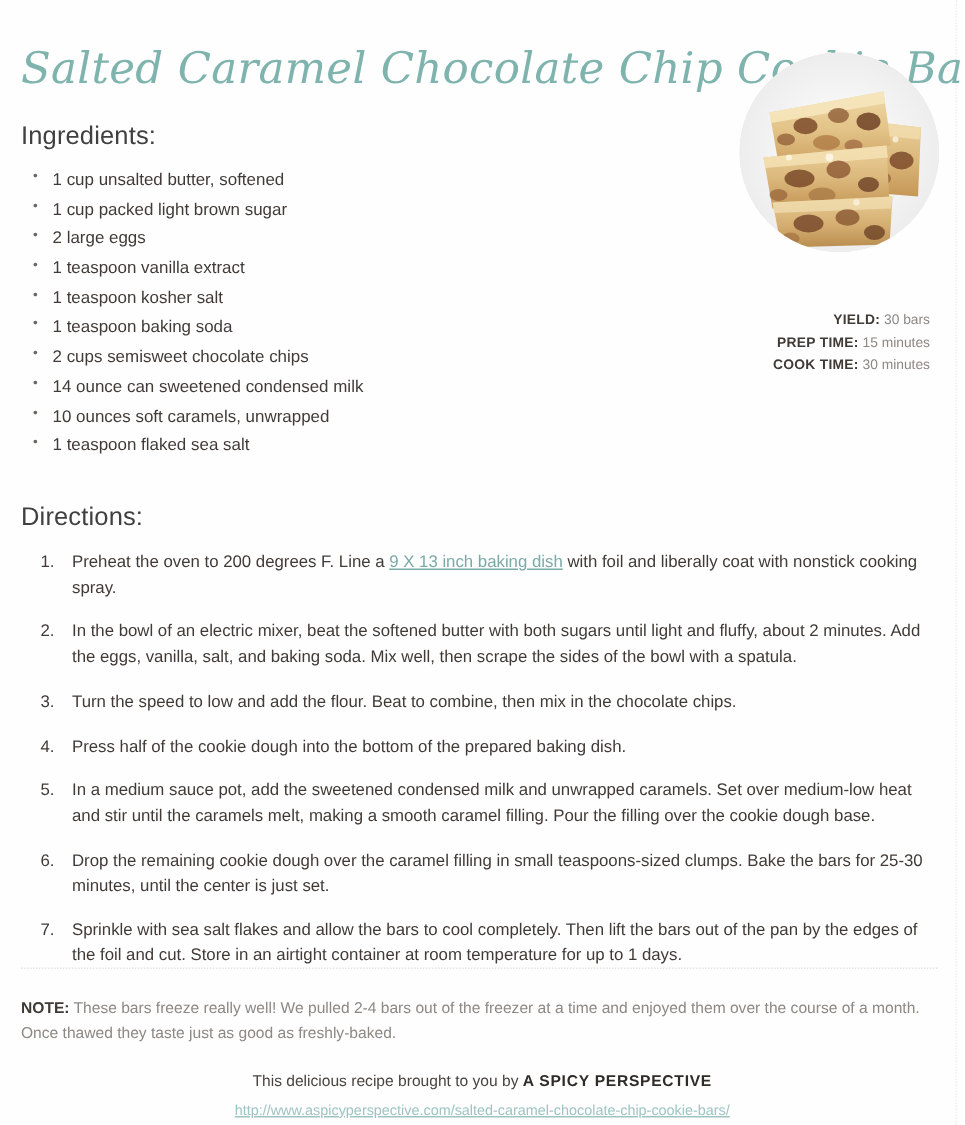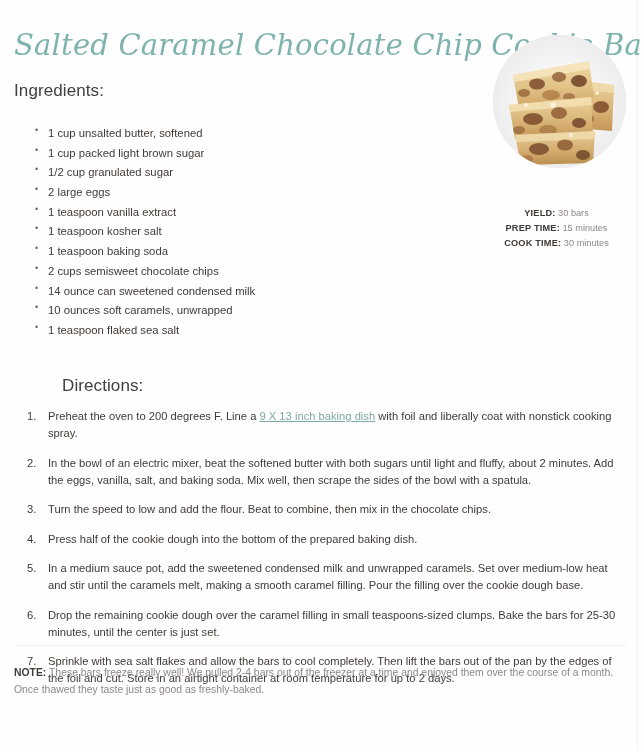--- a/index.html
+++ b/index.html
@@ -57,26 +57,26 @@
 
   
   .section-heading {
     margin: 0;
     font-weight: normal;
     font-size: 17px;
     color: #404040;
     letter-spacing: 0.1px;
   }
   #ingredients-heading { padding-top: 19px; }
-  #directions-heading  { padding-top: 25px; margin-left: 48px; }
+  #directions-heading  { padding-top: 25px; }
 
   
   .ingredients-list {
     list-style: none;
-    margin: 14px;
+    margin: 1px;
     padding: 11px 0 0 0;
     max-width: 430px;
   }
   .ingredients-list li {
     position: relative;
     padding-left: 20px;
     margin-bottom: 5.6px;
     font-size: 11.3px;
     line-height: 1.25;
     color: #413a36;
@@ -105,20 +105,21 @@
     overflow: hidden;
     position: relative;
     background: #efe7da;
   }
   .recipe-photo svg { display: block; width: 100%; height: 100%; }
 
   .meta-list {
     margin: 0;
     padding: 38px 0 0 0;
     list-style: none;
+    text-align: right;
     padding-right: 6px;
   }
   .meta-list li {
     font-size: 9.2px;
     line-height: 1.62;
     color: #8d8783;
     white-space: nowrap;
   }
   .meta-label {
     font-weight: bold;
@@ -213,21 +214,20 @@
 
   <div class="content">
 
     <h1 class="recipe-title">Salted Caramel Chocolate Chip Cookie Bars</h1>
 
     <h2 class="section-heading" id="ingredients-heading">Ingredients:</h2>
 
     <ul class="ingredients-list">
       <li>1 cup unsalted butter, softened</li>
       <li>1 cup packed light brown sugar</li>
-      <li>1/2 cup granulated sugar</li>
       <li>2 large eggs</li>
       <li>1 teaspoon vanilla extract</li>
       <li>1 teaspoon kosher salt</li>
       <li>1 teaspoon baking soda</li>
       <li>2 cups semisweet chocolate chips</li>
       <li>14 ounce can sweetened condensed milk</li>
       <li>10 ounces soft caramels, unwrapped</li>
       <li>1 teaspoon flaked sea salt</li>
     </ul>
 
@@ -246,21 +246,21 @@
       <li>
         <span>Press half of the cookie dough into the bottom of the prepared baking dish.</span>
       </li>
       <li>
         <span>In a medium sauce pot, add the sweetened condensed milk and unwrapped caramels. Set over medium-low heat and stir until the caramels melt, making a smooth caramel filling. Pour the filling over the cookie dough base.</span>
       </li>
       <li>
         <span>Drop the remaining cookie dough over the caramel filling in small teaspoons-sized clumps. Bake the bars for 25-30 minutes, until the center is just set.</span>
       </li>
       <li>
-        <span>Sprinkle with sea salt flakes and allow the bars to cool completely. Then lift the bars out of the pan by the edges of the foil and cut. Store in an airtight container at room temperature for up to 2 days.</span>
+        <span>Sprinkle with sea salt flakes and allow the bars to cool completely. Then lift the bars out of the pan by the edges of the foil and cut. Store in an airtight container at room temperature for up to 1 days.</span>
       </li>
     </ol>
 
   </div>
 
   <div class="photo-col">
     <div class="recipe-photo">
       <svg viewBox="0 0 133 133" preserveAspectRatio="xMidYMid slice" aria-hidden="true">
         <defs>
           <radialGradient id="plateG" cx="50%" cy="50%" r="62%">
@@ -344,14 +344,20 @@
       </li>
     </ul>
   </div>
 
   <div class="divider"></div>
 
   <p class="note">
     <span class="note-label">NOTE:</span><span> These bars freeze really well! We pulled 2-4 bars out of the freezer at a time and enjoyed them over the course of a month. Once thawed they taste just as good as freshly-baked.</span>
   </p>
 
+  <div class="footer">
+    <div class="footer-credit">
+      <span>This delicious recipe brought to you by </span><span class="footer-brand">A SPICY PERSPECTIVE</span>
+    </div>
+    <a class="footer-url" href="#">http://www.aspicyperspective.com/salted-caramel-chocolate-chip-cookie-bars/</a>
+  </div>
 
 </div>
 
 </body></html>

